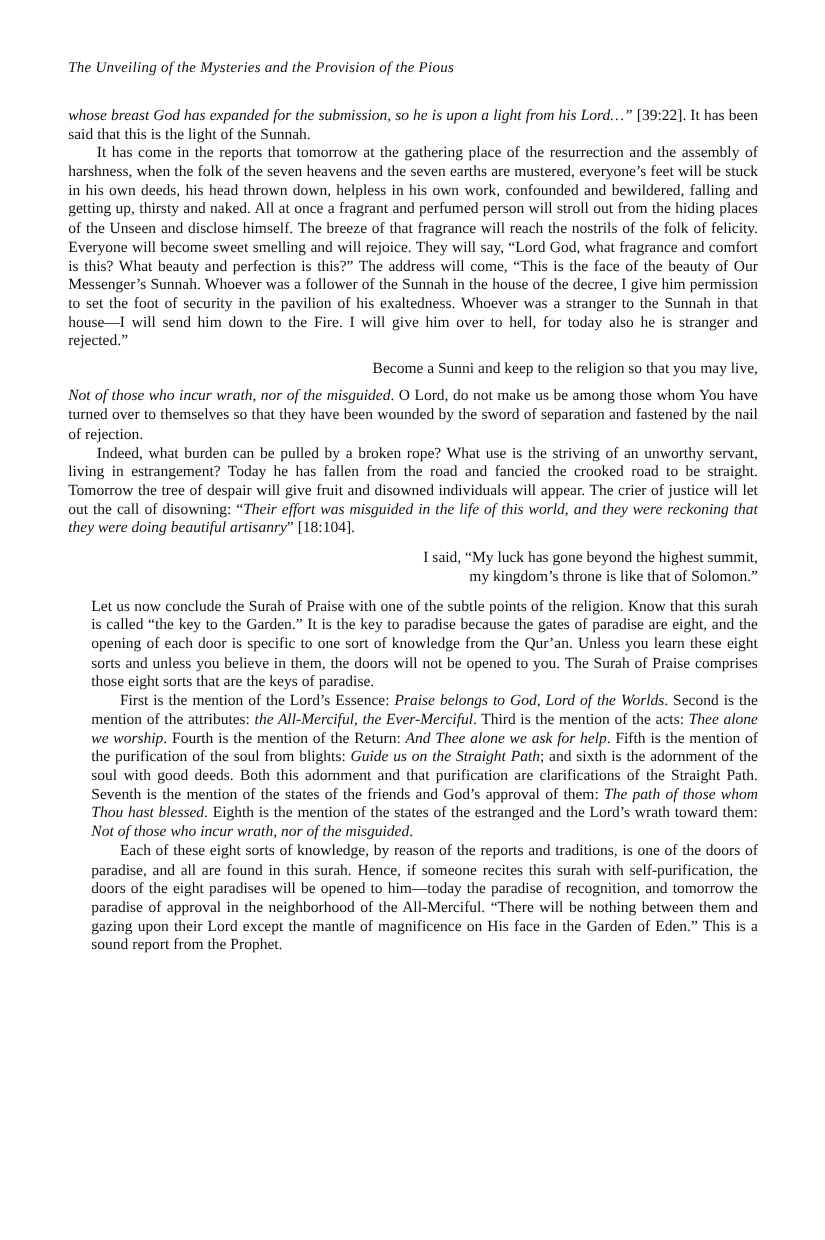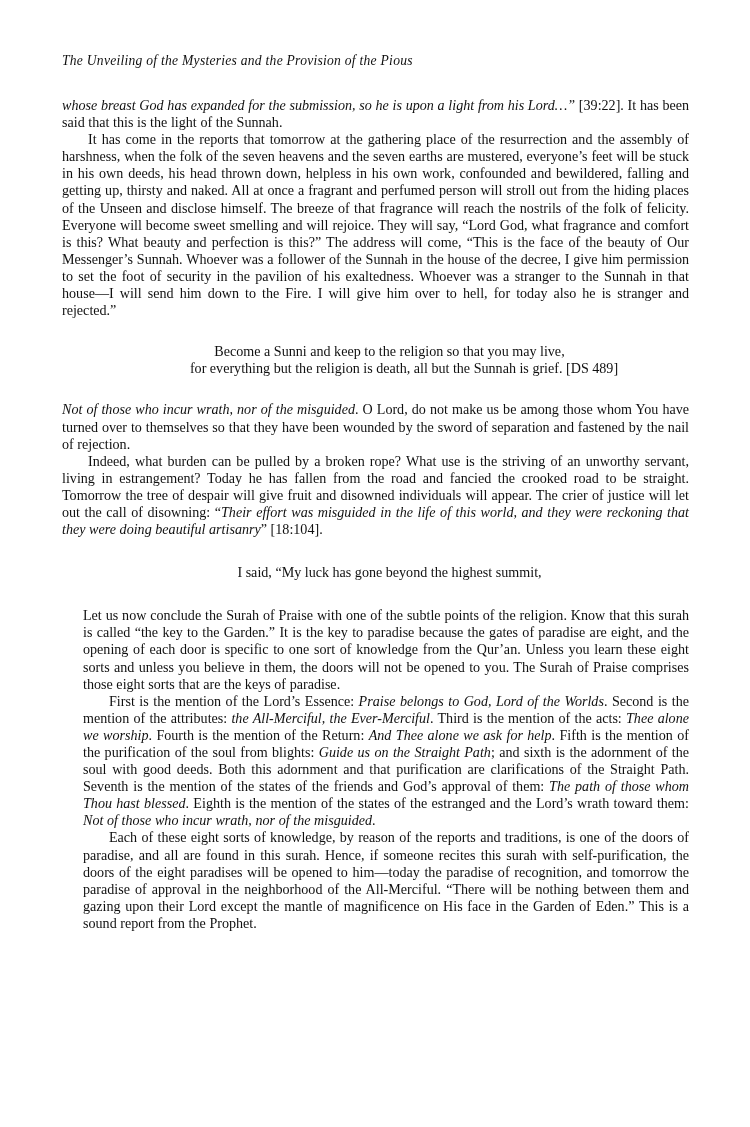--- a/index.html
+++ b/index.html
@@ -42,24 +42,24 @@
     text-align: justify;
     text-justify: inter-word;
     hyphens: none;
     word-spacing: 0.1px;
   }
   p.body.indent { text-indent: 26px; }
   p.body.noindent { text-indent: 0; }
   p.body.lastline-left { text-align-last: left; margin-left: 21px; }
 
   .verse {
-    margin: 16px;
+    margin: 0;
     font-size: 14.1px;
     line-height: 17.1px;
-    text-align: center;
+    text-align: right;
   }
   .verse .v1 { padding-left: 28px; }
   .verse .v2 { padding-left: 57px; }
   .verse div { white-space: nowrap; }
 
   .gap-sm { height: 8px; }
   .gap-md { height: 10px; }
 
   i, .it { }
 
@@ -81,33 +81,33 @@
     <div class="running-head">The Unveiling of the Mysteries and the Provision of the Pious</div>
 
     <p class="body noindent"><i>whose breast God has expanded for the submission, so he is upon a light from his Lord…”</i><span> [39:22]. It has been said that this is the light of the Sunnah.</span></p>
 
     <p class="body indent">It has come in the reports that tomorrow at the gathering place of the resurrection and the assembly of harshness, when the folk of the seven heavens and the seven earths are mustered, everyone’s feet will be stuck in his own deeds, his head thrown down, helpless in his own work, confounded and bewildered, falling and getting up, thirsty and naked.  All at once a fragrant and perfumed person will stroll out from the hiding places of the Unseen and disclose himself.  The breeze of that fragrance will reach the nostrils of the folk of felicity.  Everyone will become sweet smelling and will rejoice.  They will say, “Lord God, what fragrance and comfort is this?  What beauty and perfection is this?”  The address will come, “This is the face of the beauty of Our Messenger’s Sunnah.  Whoever was a follower of the Sunnah in the house of the decree, I give him permission to set the foot of security in the pavilion of his exaltedness.  Whoever was a stranger to the Sunnah in that house—I will send him down to the Fire.  I will give him over to hell, for today also he is stranger and rejected.”</p>
 
     <div class="gap-sm"></div>
 
     <div class="verse">
       <div class="v1">Become a Sunni and keep to the religion so that you may live,</div>
-      <div class="v2">for everything but the religion is death, all but the Sunnah is grief.  [DS 489]</div>
     </div>
 
     <div class="gap-sm"></div>
 
     <p class="body noindent"><i>Not of those who incur wrath, nor of the misguided</i><span>.  O Lord, do not make us be among those whom You have turned over to themselves so that they have been wounded by the sword of separation and fastened by the nail of rejection.</span></p>
 
     <p class="body indent"><span>Indeed, what burden can be pulled by a broken rope?  What use is the striving of an unworthy servant, living in estrangement?  Today he has fallen from the road and fancied the crooked road to be straight.  Tomorrow the tree of despair will give fruit and disowned individuals will appear.  The crier of justice will let out the call of disowning: “</span><i>Their effort was misguided in the life of this world, and they were reckoning that they were doing beautiful artisanry</i><span>” [18:104].</span></p>
 
     <div class="gap-md"></div>
 
     <div class="verse">
       <div class="v1">I said, “My luck has gone beyond the highest summit,</div>
+      <div class="v2">my kingdom’s throne is like that of Solomon.”</div>
     </div>
 
     <div class="gap-md"></div>
 
     <p class="body noindent lastline-left">Let us now conclude the Surah of Praise with one of the subtle points of the religion.  Know that this surah is called “the key to the Garden.”  It is the key to paradise because the gates of paradise are eight, and the opening of each door is specific to one sort of knowledge from the Qur’an.  Unless you learn these eight sorts and unless you believe in them, the doors will not be opened to you.  The Surah of Praise comprises those eight sorts that are the keys of paradise.</p>
 
     <p class="body indent lastline-left"><span>First is the mention of the Lord’s Essence:  </span><i>Praise belongs to God, Lord of the Worlds</i><span>.  Second is the mention of the attributes: </span><i>the All-Merciful, the Ever-Merciful</i><span>.  Third is the mention of the acts:  </span><i>Thee alone we worship</i><span>.  Fourth is the mention of the Return: </span><i>And Thee alone we ask for help</i><span>.  Fifth is the mention of the purification of the soul from blights:  </span><i>Guide us on the Straight Path</i><span>; and sixth is the adornment of the soul with good deeds.  Both this adornment and that purification are clarifications of the Straight Path.  Seventh is the mention of the states of the friends and God’s approval of them: </span><i>The path of those whom Thou hast blessed</i><span>.  Eighth is the mention of the states of the estranged and the Lord’s wrath toward them: </span><i>Not of those who incur wrath, nor of the misguided</i><span>.</span></p>
 
     <p class="body indent lastline-left">Each of these eight sorts of knowledge, by reason of the reports and traditions, is one of the doors of paradise, and all are found in this surah.  Hence, if someone recites this surah with self-purification, the doors of the eight paradises will be opened to him—today the paradise of recognition, and tomorrow the paradise of approval in the neighborhood of the All-Merciful.  “There will be nothing between them and gazing upon their Lord except the mantle of magnificence on His face in the Garden of Eden.”  This is a sound report from the Prophet.</p>
 

